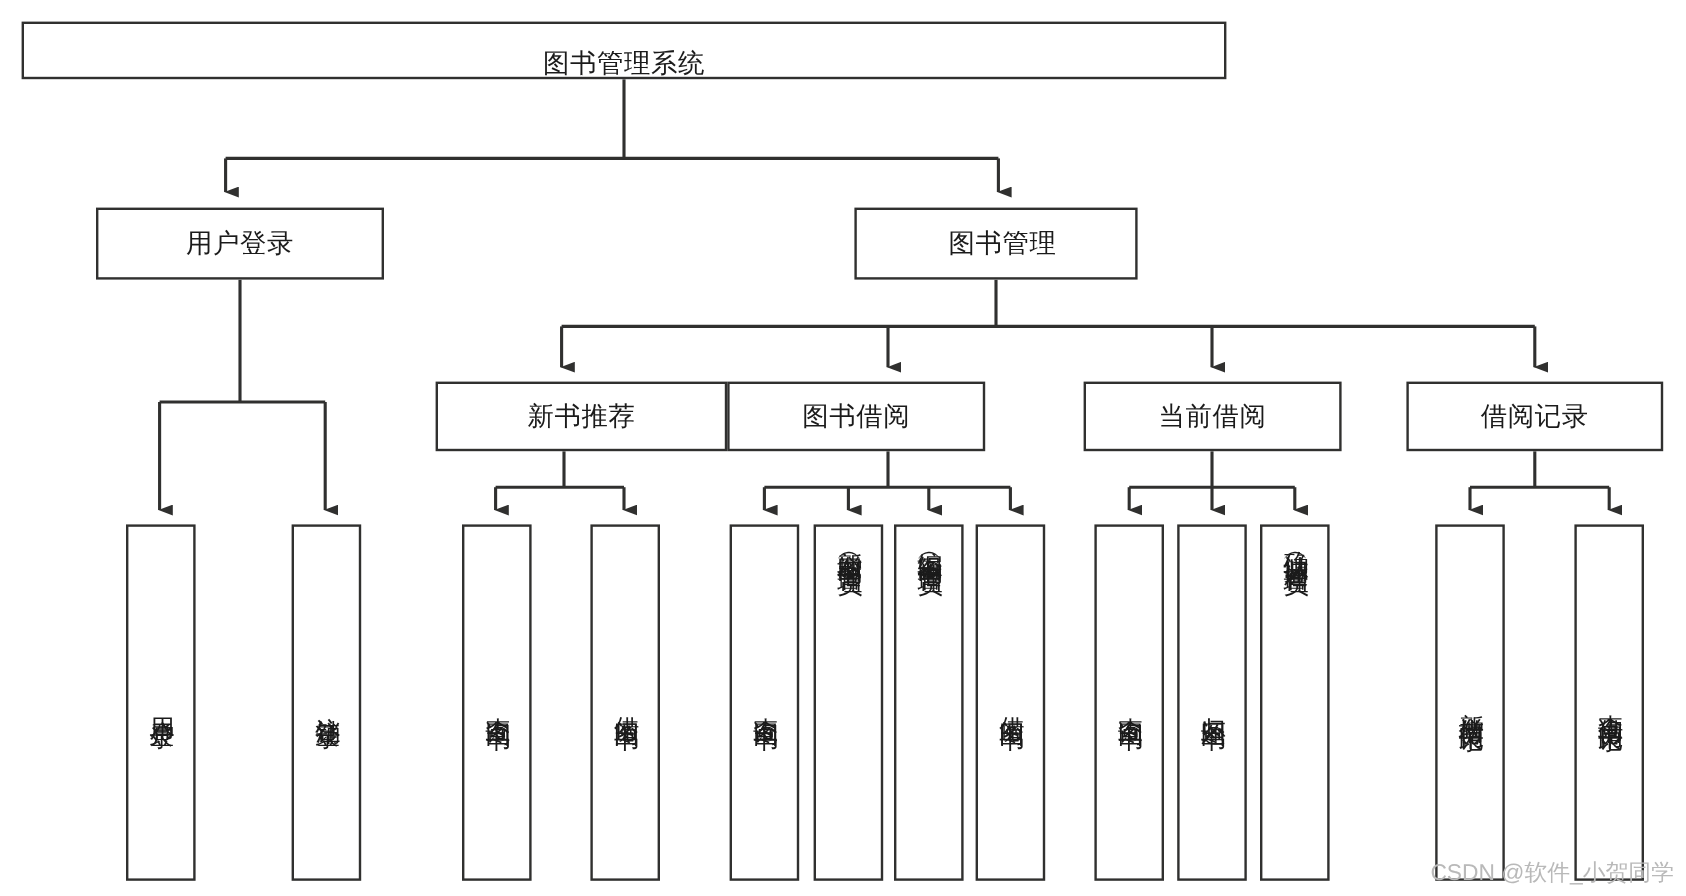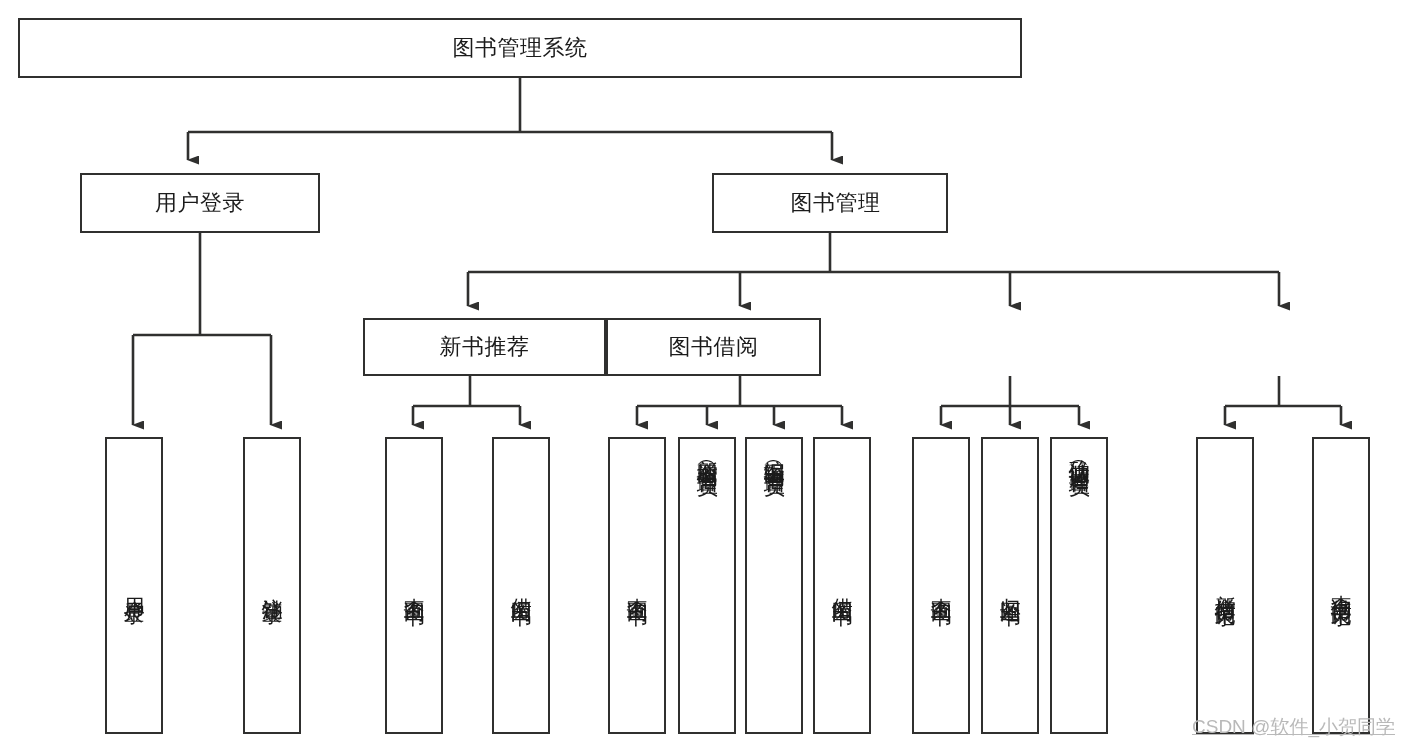--- a/index.html
+++ b/index.html
@@ -62,21 +62,20 @@
   .node.v.mid {
     align-items: center;
     padding-top: 0;
   }
   .watermark {
     position: absolute;
     font-size: 19px;
     color: #b9b9b9;
     white-space: nowrap;
     user-select: none;
-    text-decoration: underline;
   }
 </style>
 </head>
 <body>
 
 <div id="canvas">
 
   <svg class="wires" viewBox="0 0 1405 747" xmlns="http://www.w3.org/2000/svg">
     <defs>
       <marker id="arw" markerWidth="10" markerHeight="12" refX="4.5" refY="11" orient="auto" markerUnits="userSpaceOnUse">
@@ -120,37 +119,43 @@
       <path d="M1010,406 L1010,425" marker-end="url(#arw)"></path>
       <path d="M1079,406 L1079,425" marker-end="url(#arw)"></path>
 
       <path d="M1279,376 L1279,406"></path>
       <path d="M1225,406 L1341,406"></path>
       <path d="M1225,406 L1225,425" marker-end="url(#arw)"></path>
       <path d="M1341,406 L1341,425" marker-end="url(#arw)"></path>
     </g>
   </svg>
 
-  <div class="node h" style="left:18px; top:18px; width:1004px; height:60px;">
+  <div class="node h" style="left:18px; top:18px; width:1004px; height:48px;align-items:flex-end;">
     <span>图书管理系统</span>
   </div>
 
   <div class="node h" style="left:80px; top:173px; width:240px; height:60px;">
     <span>用户登录</span>
   </div>
   <div class="node h" style="left:712px; top:173px; width:236px; height:60px;padding-left:17px;">
     <span>图书管理</span>
   </div>
 
   <div class="node h" style="left:363px; top:318px; width:243px; height:58px;">
     <span>新书推荐</span>
   </div>
   <div class="node h" style="left:606px; top:318px; width:215px; height:58px;">
     <span>图书借阅</span>
   </div>
+  <div class="node h" style="left:903px; top:318px; width:215px; height:58px;">
+    <span>当前借阅</span>
+  </div>
+  <div class="node h" style="left:1172px; top:318px; width:214px; height:58px;">
+    <span>借阅记录</span>
+  </div>
 
   <div class="node v mid" style="left:105px; top:437px; width:58px; height:297px;">
     <span class="vtext">用户登录</span>
   </div>
   <div class="node v mid" style="left:243px; top:437px; width:58px; height:297px;">
     <span class="vtext">注销登录</span>
   </div>
 
   <div class="node v mid" style="left:385px; top:437px; width:58px; height:297px;">
     <span class="vtext">查询图书</span>

